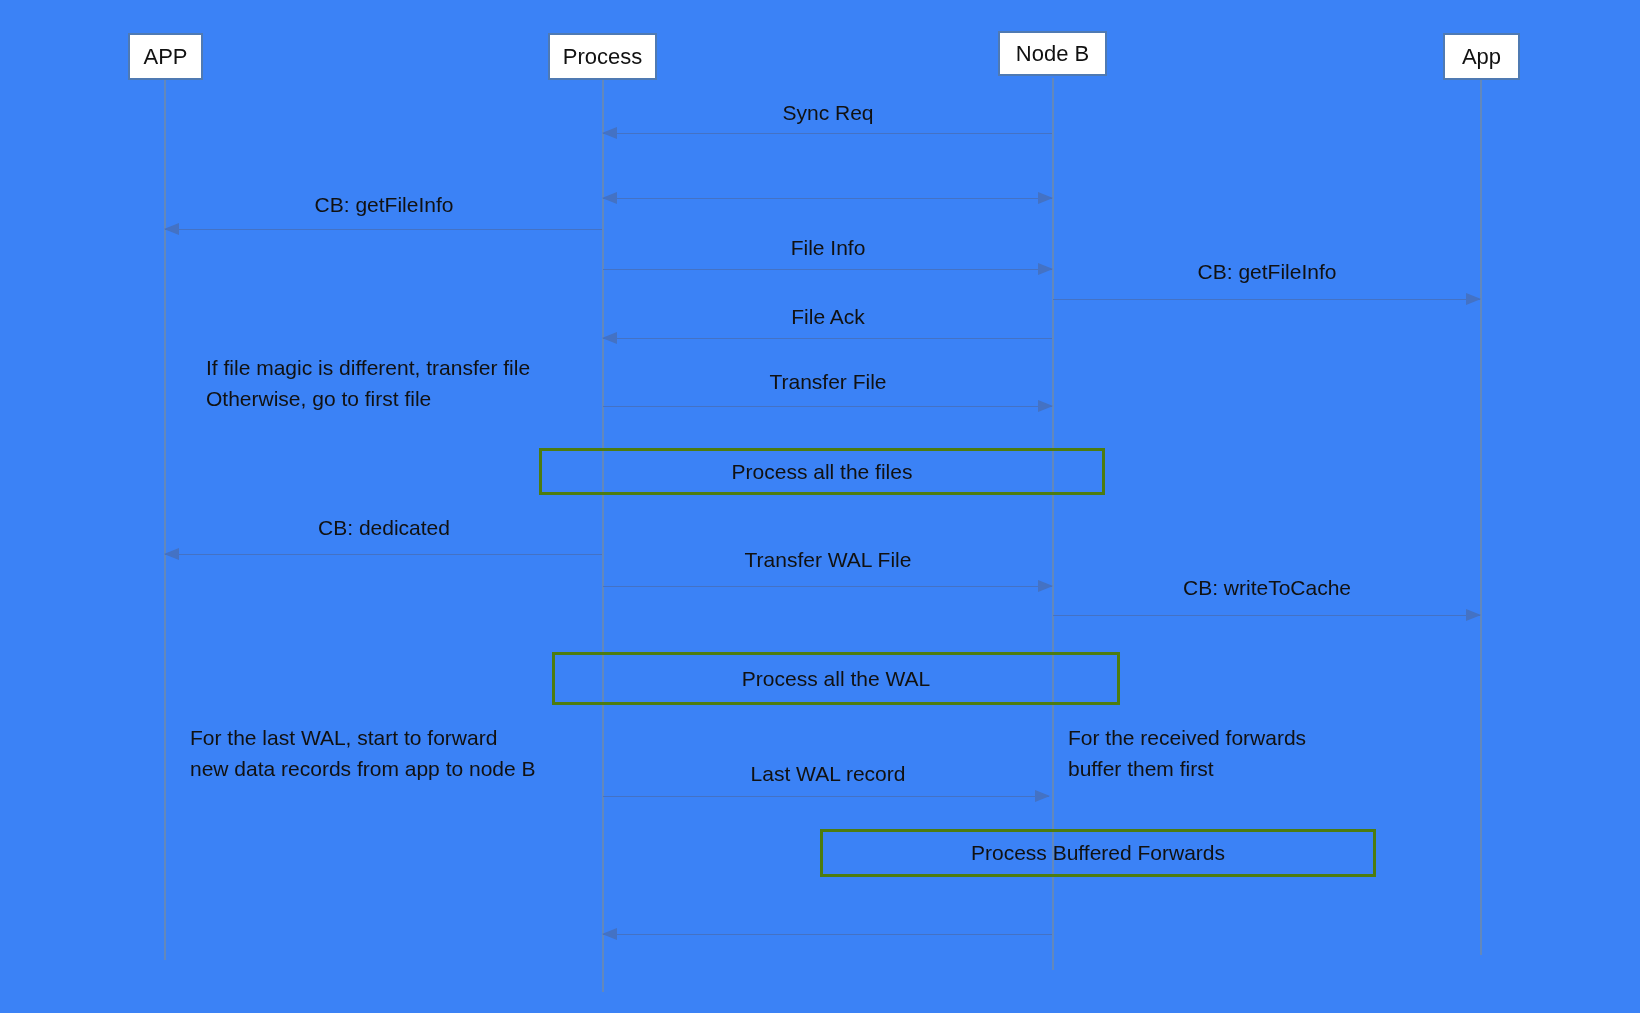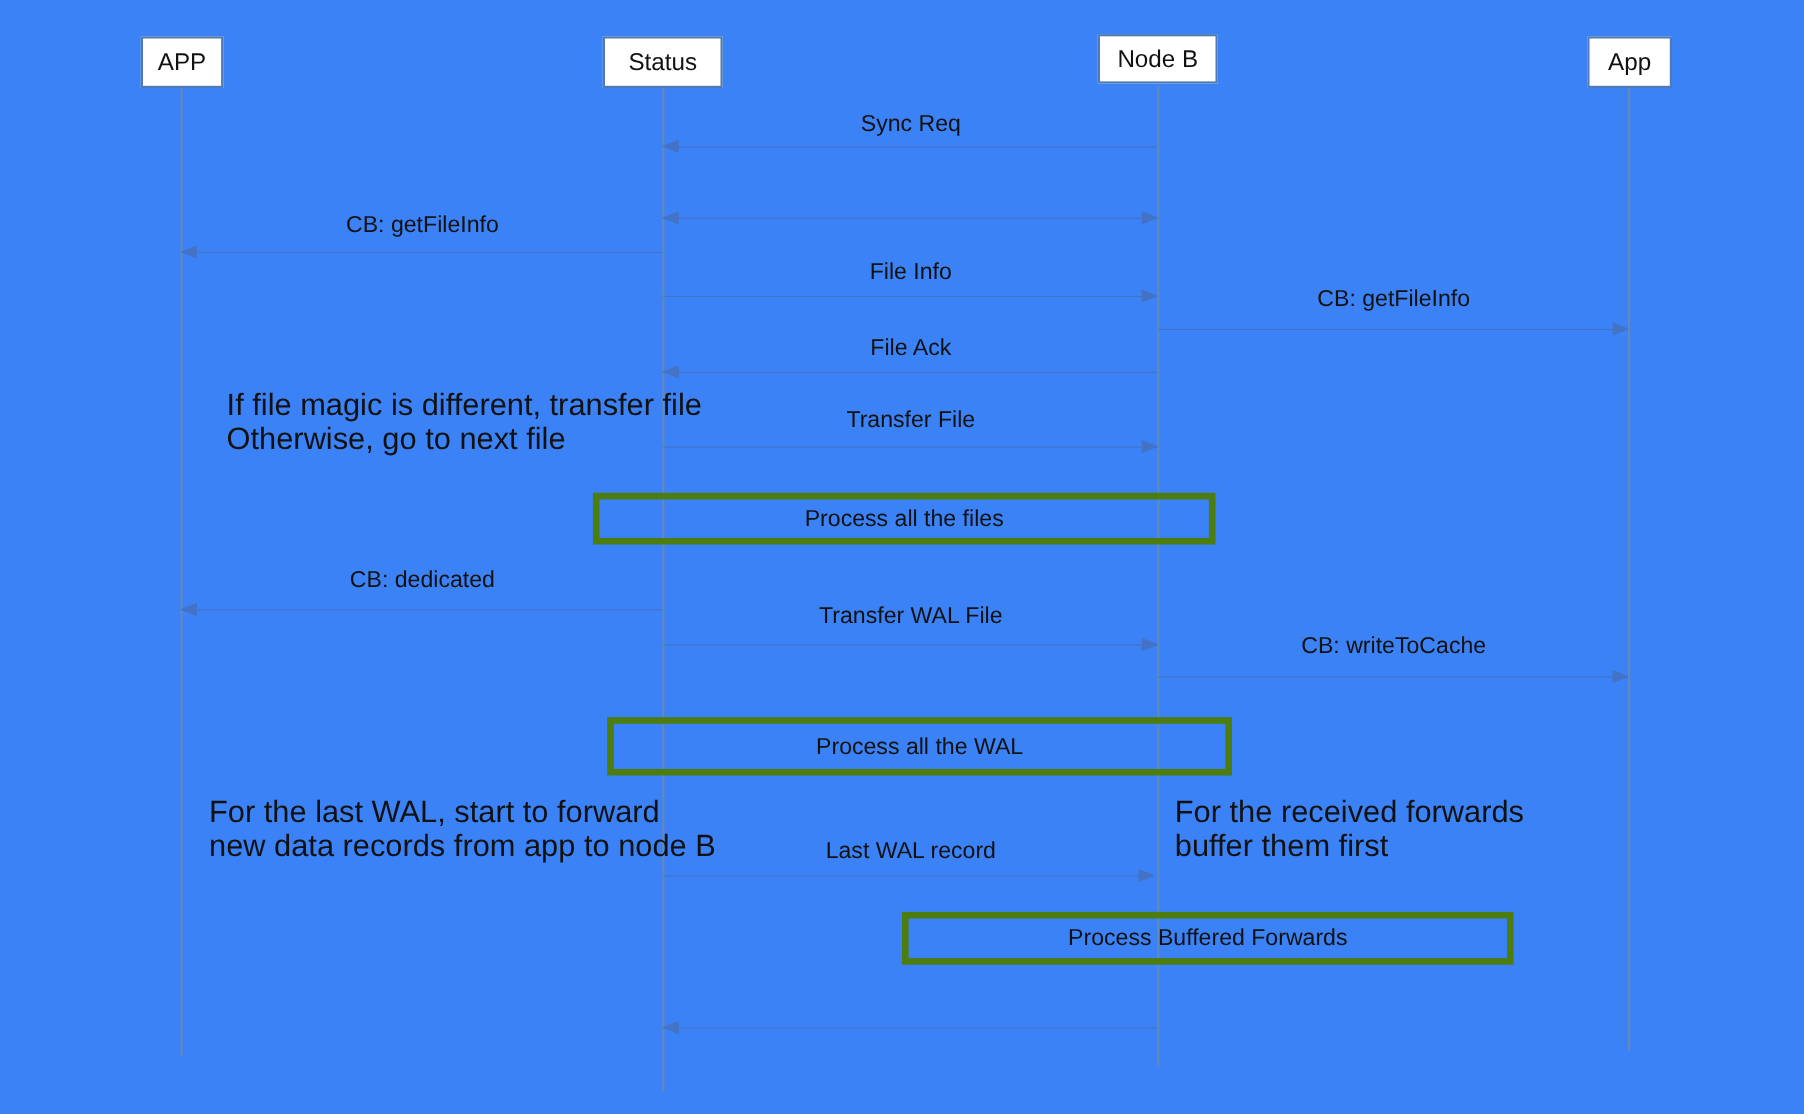--- a/index.html
+++ b/index.html
@@ -56,53 +56,53 @@
     white-space: nowrap;
     font-size: 21px;
     line-height: 28px;
     color: #111111;
   }
 
   
   .process-box {
     position: absolute;
     box-sizing: border-box;
-    border: 6px solid #4d7c0f;
+    border: 3px solid #4d7c0f;
     background: transparent;
     display: flex;
     align-items: center;
     justify-content: center;
     font-size: 21px;
     color: #111111;
   }
 
   
   .note {
     position: absolute;
-    font-size: 28px;
+    font-size: 21px;
     line-height: 31px;
     white-space: nowrap;
     color: #111111;
   }
 </style>
 </head>
 <body>
 
 <div class="canvas">
 
   <div class="lifeline" style="left:164px;  top:80px; height:880px;"></div>
   <div class="lifeline" style="left:602px;  top:80px; height:912px;"></div>
   <div class="lifeline" style="left:1052px; top:78px; height:892px;"></div>
   <div class="lifeline" style="left:1480px; top:80px; height:875px;"></div>
 
   <div class="actor" style="left:128px;  top:33px; width:75px;  height:47px;">
       <span>APP</span>
     </div>
   <div class="actor" style="left:548px;  top:33px; width:109px; height:47px;">
-      <span>Status</span>
+      <span>Process</span>
     </div>
   <div class="actor" style="left:998px;  top:31px; width:109px; height:45px;">
       <span>Node B</span>
     </div>
   <div class="actor" style="left:1443px; top:33px; width:77px;  height:47px;">
       <span>App</span>
     </div>
 
   <div class="msg-label" style="left:828px; top:99px;">Sync Req</div>
   <div class="arrow" style="left:603px; top:133px; width:449px;">
@@ -129,21 +129,21 @@
     <span class="head right"></span>
   </div>
 
   <div class="msg-label" style="left:828px; top:303px;">File Ack</div>
   <div class="arrow" style="left:603px; top:338px; width:449px;">
     <span class="head left"></span>
   </div>
 
   <div class="note" style="left:206px; top:352px;">
     <div>If file magic is different, transfer file</div>
-    <div>Otherwise, go to next file</div>
+    <div>Otherwise, go to first file</div>
   </div>
 
   <div class="msg-label" style="left:828px; top:368px;">Transfer File</div>
   <div class="arrow" style="left:603px; top:406px; width:449px;">
     <span class="head right"></span>
   </div>
 
   <div class="process-box" style="left:539px; top:448px; width:566px; height:47px;">
     <span>Process all the files</span>
   </div>

